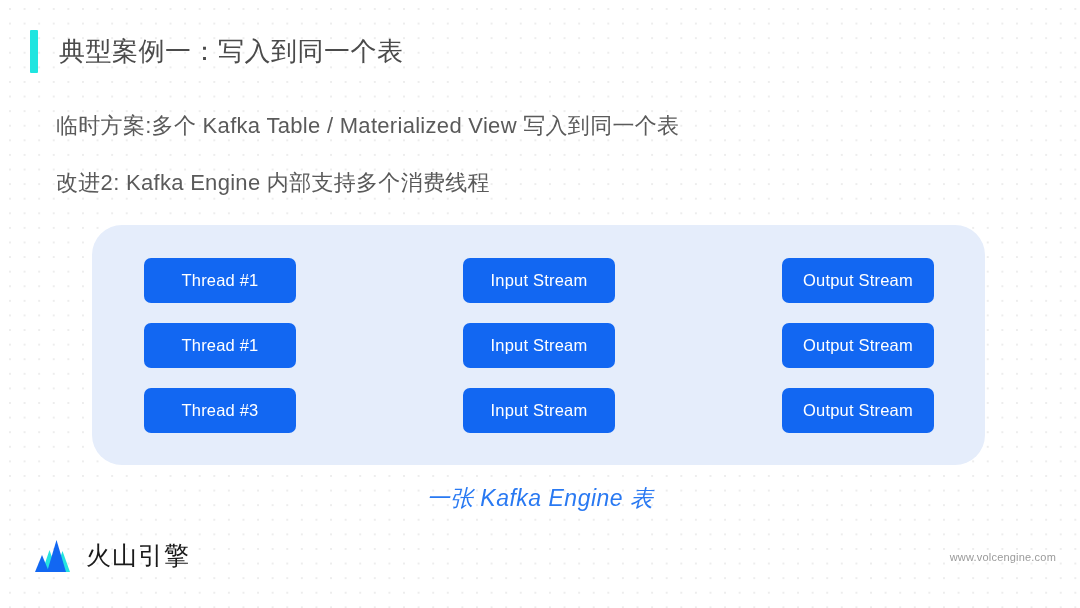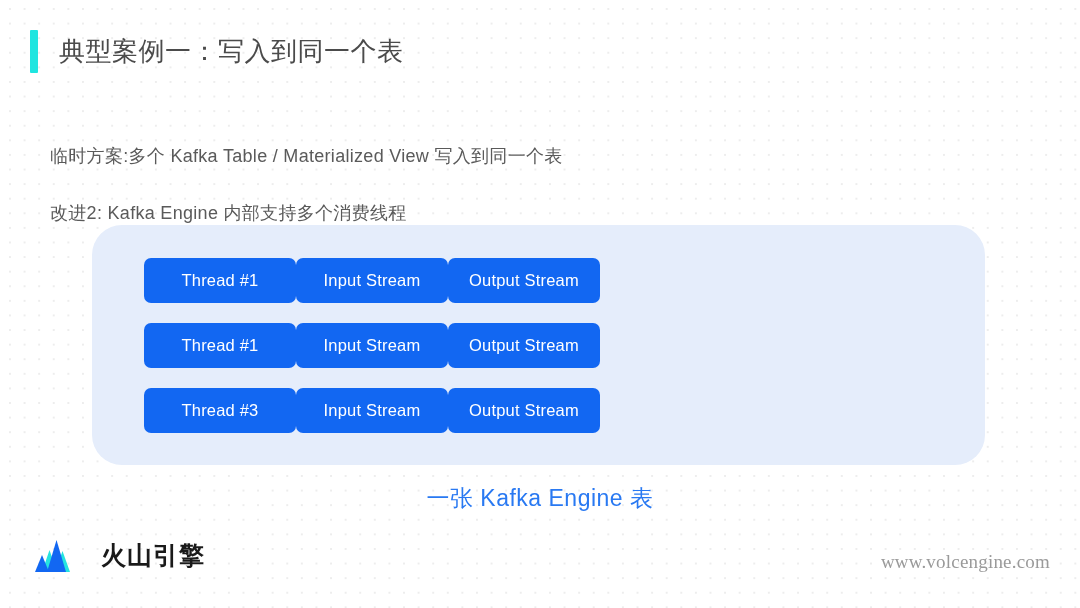--- a/index.html
+++ b/index.html
@@ -46,26 +46,25 @@
     font-size: 26px;
     color: #4B4B4B;
     letter-spacing: 0.5px;
     white-space: nowrap;
     line-height: 1;
   }
 
   
   .body-line {
     position: absolute;
-    left: 50px;
-    font-size: 18px;
+    left: 56px;
+    font-size: 22px;
     color: #5A5A5A;
     white-space: nowrap;
     letter-spacing: 0.3px;
-    margin-top: 33px;
   }
   #line-1 { top: 111px; }
   #line-2 { top: 168px; }
 
   
   #diagram-panel {
     position: absolute;
     left: 92px;
     top: 225px;
     width: 893px;
@@ -78,20 +77,21 @@
     position: absolute;
     left: 52px;
     top: 33px;
     width: 790px;
     display: flex;
     flex-direction: column;
     gap: 20px;
   }
   .grid-row {
     display: flex;
+    justify-content: space-between;
   }
   .node {
     width: 152px;
     height: 45px;
     background: #1267F2;
     border-radius: 7px;
     color: #FFFFFF;
     font-size: 16.5px;
     display: flex;
     align-items: center;
@@ -104,52 +104,52 @@
   
   #caption {
     position: absolute;
     left: 0;
     right: 0;
     top: 483px;
     text-align: center;
     font-size: 23px;
     color: #2979F2;
     letter-spacing: 0.5px;
+    font-style: italic;
   }
 
   
   #footer-logo {
     position: absolute;
     left: 33px;
     top: 538px;
     display: flex;
     align-items: center;
   }
   #logo-mark {
     width: 42px;
     height: 34px;
     flex: 0 0 auto;
     display: block;
   }
   #logo-text {
-    margin-left: 26px;
+    margin-left: 11px;
     font-size: 25px;
-    font-weight: bold;
+    font-weight: normal;
     color: #1A1A1A;
     letter-spacing: 1px;
     line-height: 1;
   }
   #footer-url {
     position: absolute;
-    right: 30px;
+    right: 24px;
     top: 551px;
-    font-size: 19px;
+    font-size: 11px;
     color: #9A9A9A;
     letter-spacing: 0.2px;
-    font-family: Liberation Serif, serif;
   }
 </style>
 </head>
 <body>
 
 <div id="slide">
 
   <div id="title-row">
     <div id="title-accent"></div>
     <div id="title-text">典型案例一：写入到同一个表</div>

